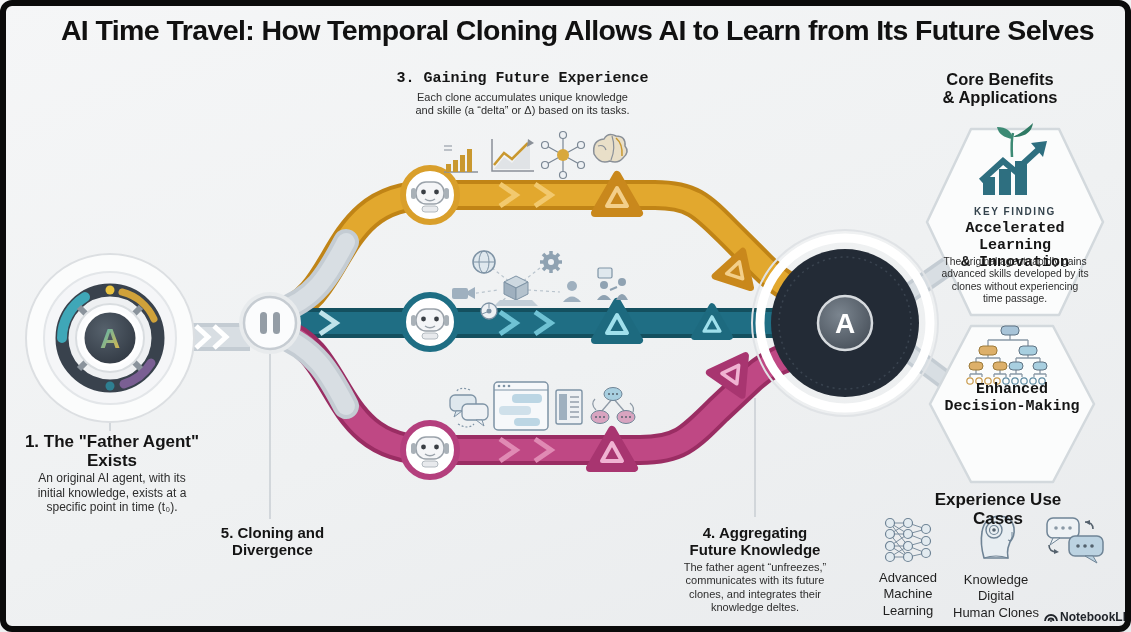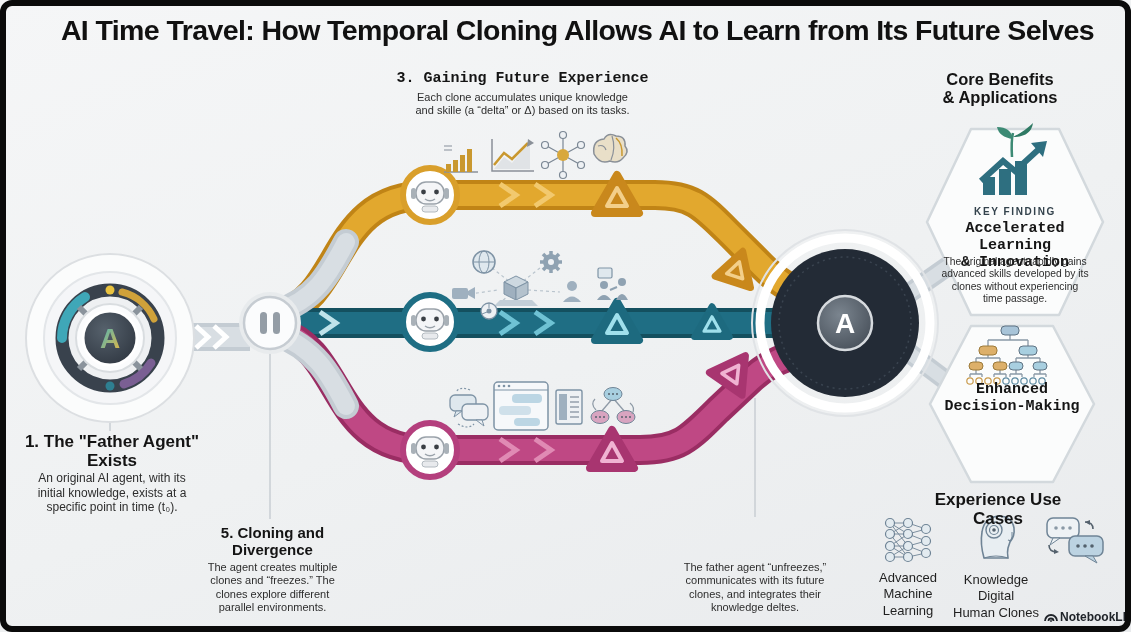--- a/index.html
+++ b/index.html
@@ -468,25 +468,23 @@
 and skille (a “delta” or Δ) based on its tasks.</div>
 
   <div class="abs txt ctr step-head" style="left:12px;top:432px;width:200px;font-size:17px;">1. The "Father Agent"
 Exists</div>
   <div class="abs txt ctr step-body" style="left:12px;top:471px;width:200px;font-size:12px;">An original AI agent, with its
 initial knowledge, exists at a
 specific point in time (t₀).</div>
 
   <div class="abs txt ctr step-head" style="left:190px;top:525px;width:165px;font-size:15px;">5. Cloning and
 Divergence</div>
-  <div class="abs txt ctr step-body" style="left:190px;top:561px;width:165px;font-size:11px;">The agent creates multiple
-clones and “freezes.” The
-clones explore different
-parallel environments.</div>
-
+
+  <div class="abs txt ctr step-head" style="left:665px;top:525px;width:180px;font-size:15px;">4. Aggregating
+Future Knowledge</div>
   <div class="abs txt ctr step-head" style="left:915px;top:70px;width:170px;font-size:16.5px;">Core Benefits
 &amp; Applications</div>
 
   <div class="abs txt ctr step-body" style="left:662px;top:561px;width:186px;font-size:11px;">The father agent “unfreezes,”
 communicates with its future
 clones, and integrates their
 knowledge deltes.</div>
 
   <div class="abs txt ctr hex-tag" style="left:940px;top:206px;width:150px;">KEY FINDING</div>
   <div class="abs txt ctr hex-title" style="left:932px;top:220px;width:166px;">Accelerated Learning

